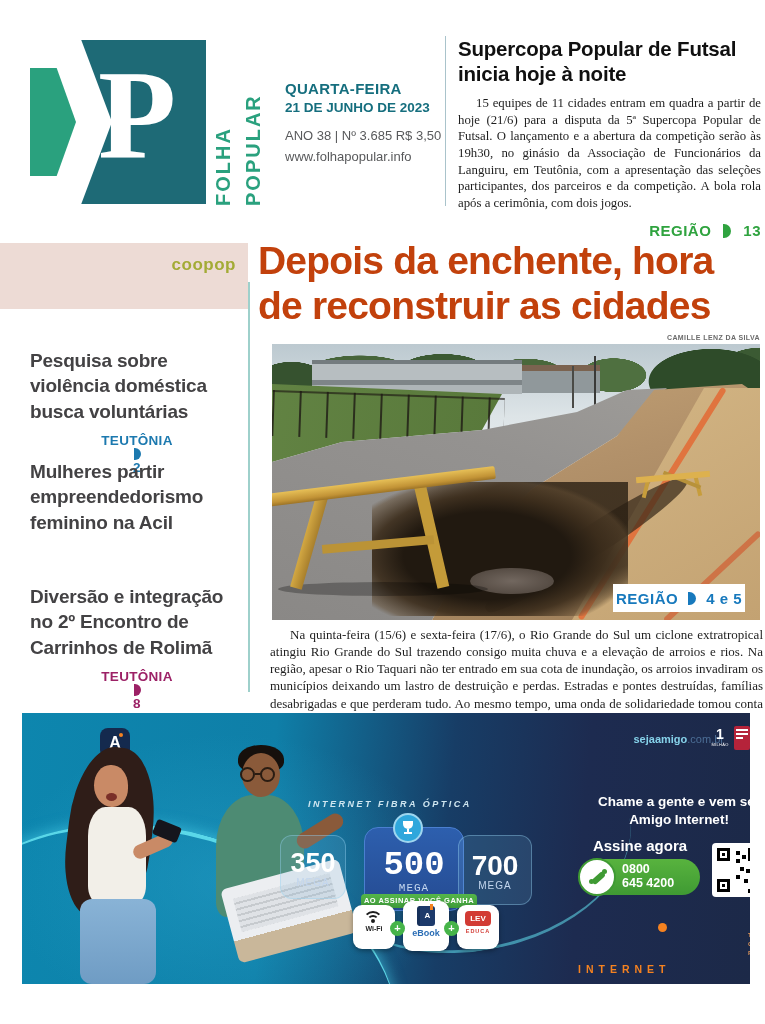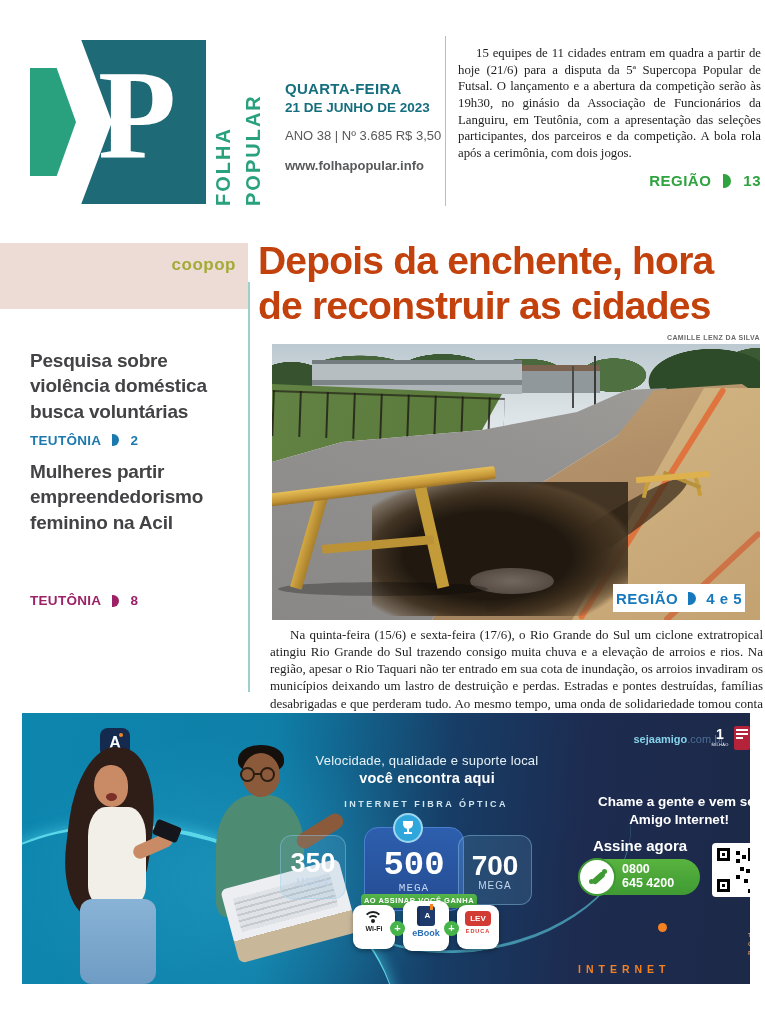--- a/index.html
+++ b/index.html
@@ -10,21 +10,21 @@
   .logo-wrap { left:30px; top:38px; width:240px; height:168px; }
   .logo-square { position:absolute; left:38px; top:2px; width:138px; height:164px; background:#1e6a76; }
   .logo-p { position:absolute; left:38px; top:2px; width:138px; height:164px; color:#fff; font-family:"Liberation Serif", serif; font-weight:bold; font-size:128px; text-align:center; line-height:150px; }
   .logo-white-chev { position:absolute; left:18px; top:2px; width:64px; height:164px; background:#fff; clip-path:polygon(0 0,52% 0,100% 50%,52% 100%,0 100%); }
   .logo-green-chev { position:absolute; left:0px; top:30px; width:46px; height:108px; background:#2aa17e; clip-path:polygon(0 0,58% 0,100% 50%,58% 100%,0 100%); }
   .logo-vertical { position:absolute; left:178px; top:0px; height:168px; width:30px; writing-mode:vertical-rl; transform:rotate(180deg); color:#2aa17e; font-weight:bold; font-size:20px; letter-spacing:2px; line-height:30px; }
   .date-block { left:285px; top:80px; width:160px; }
   .m-weekday { color:#156e7e; font-weight:bold; font-size:15px; letter-spacing:0.3px; }
   .m-date { color:#156e7e; font-weight:bold; font-size:13.5px; margin-top:3px; }
   .m-edition { color:#58595b; font-size:13px; margin-top:13px; }
-  .m-site { color:#58595b; font-size:13px; font-weight:bold; margin-top:15px; }
+  .m-site { color:#58595b; font-size:13px; font-weight:normal; margin-top:6px; }
   .masthead-divider { left:445px; top:36px; width:1px; height:170px; background:#a9c3cb; }
 
   
   .top-story { left:458px; top:36px; width:303px; }
   .ts-headline { font-size:20.5px; font-weight:bold; color:#101010; line-height:1.22; letter-spacing:-0.2px; }
   .ts-body { font-family:"Liberation Serif", serif; font-size:12.8px; color:#1d1d1d; text-align:justify; line-height:1.3; margin-top:9px; text-indent:18px; }
   .section-tag { display:flex; align-items:center; font-weight:bold; }
   .ts-tag { justify-content:flex-end; margin-top:11px; color:#2fa33f; font-size:15px; letter-spacing:0.5px; }
   .arrow-d { display:inline-block; width:8px; height:14px; border-radius:0 14px 14px 0; background:currentColor; margin:0 12px; }
 
@@ -32,21 +32,21 @@
   .coop-banner { left:0; top:243px; width:248px; height:66px; background:#eddbd5; text-align:right; padding:9px 12px 0 0; }
   .coop-slogan { font-family:"Liberation Serif", serif; font-weight:bold; font-size:21px; color:#24427c; letter-spacing:0.5px; }
   .coop-brand { font-weight:bold; font-size:17px; color:#a3ab36; letter-spacing:0.5px; margin-top:3px; }
 
   .left-divider { left:248px; top:282px; width:2px; height:410px; background:#9ed0cb; }
 
   
   .sb-item { left:30px; width:214px; }
   .sb-0 { top:348px; } .sb-1 { top:459px; } .sb-2 { top:584px; }
   .sb-title { font-size:19px; font-weight:bold; color:#434244; line-height:1.33; letter-spacing:-0.2px; }
-  .sb-tag { margin-top:9px; font-size:13.5px; letter-spacing:0.3px; }
+  .sb-tag { margin-top:9px; font-size:13.5px; letter-spacing:0.3px;flex-direction:column; }
   .sb-tag .arrow-d { width:7px; height:12px; margin:0 11px; }
   .tag-blue { color:#1c79af; } .tag-teal { color:#16707d; } .tag-magenta { color:#9c2166; }
 
   
   .main-headline { left:258px; top:238px; width:494px; font-size:39px; font-weight:bold; color:#c2410c; line-height:1.16; letter-spacing:-0.8px; }
   .photo-credit { left:270px; top:334px; width:490px; text-align:right; font-size:7px; font-weight:bold; color:#6b6b6b; letter-spacing:0.4px; }
   .main-body { left:270px; top:626px; width:493px; font-family:"Liberation Serif", serif; font-size:13px; color:#1d1d1d; text-align:justify; line-height:1.32; text-indent:20px; }
 
   
   .photo { left:272px; top:344px; width:488px; height:276px; overflow:hidden;
@@ -148,21 +148,21 @@
   .m-bridge { left:83px; top:22px; width:6px; height:2px; background:#2a1c12; }
   .m-shirt { left:44px; top:44px; width:88px; height:122px; background:#4d8b73; border-radius:42% 42% 12% 12%; }
   .m-arm { left:122px; top:72px; width:52px; height:16px; background:#8a5a3a; border-radius:8px; transform:rotate(-32deg); }
   .m-laptop { left:56px; top:122px; width:122px; height:76px; border-radius:6px; transform:rotate(-15deg);
     background:linear-gradient(#eceef1 0 72%, #cdb astratto); background:linear-gradient(#eceef1 0 70%, #c9b79a 70% 100%); }
   .m-laptop i { position:absolute; left:10px; top:12px; width:100px; height:34px;
     background:repeating-linear-gradient(#dfe2e6 0 4px, #c6cace 4px 6px); }
 
   .ad-tagline { left:276px; top:40px; width:258px; text-align:center; color:#e6f2f7; font-size:13px; letter-spacing:0.2px; }
   .ad-tagline b { display:block; color:#fff; font-size:14.5px; margin-top:2px; }
-  .ad-fibra { left:286px; top:86px; width:200px; text-align:right; color:#cfe6f0; font-size:9px; font-weight:bold; letter-spacing:2.5px; }
+  .ad-fibra { left:286px; top:86px; width:200px; text-align:left; color:#cfe6f0; font-size:9px; font-weight:bold; letter-spacing:2.5px;font-style:italic; }
   .plan { border-radius:12px; color:#fff; text-align:center; }
   .plan .speed { font-weight:bold; }
   .plan .unit { font-size:10px; color:#c3d6ee; letter-spacing:1px; margin-top:-2px; }
   .plan-ghost { background:rgba(120,180,220,.16); border:1px solid rgba(150,210,240,.4); }
   .plan-350 { left:258px; top:122px; width:66px; height:64px; padding-top:12px; }
   .plan-350 .speed { font-size:27px; }
   .plan-500 { left:342px; top:114px; width:100px; height:84px; border-radius:14px; padding-top:18px;
     background:linear-gradient(#2d5fae, #254b92); border:1px solid #4a7fd0;font-family:Liberation Mono, monospace; }
   .plan-500 .speed { font-size:34px; }
   .plan-500 .unit { font-size:11px; }
@@ -236,20 +236,21 @@
 </div>
 <div class="abs date-block">
   <div class="m-weekday">QUARTA-FEIRA</div>
   <div class="m-date">21 DE JUNHO DE 2023</div>
   <div class="m-edition">ANO 38 | Nº 3.685 R$ 3,50</div>
   <div class="m-site">www.folhapopular.info</div>
 </div>
 <div class="abs masthead-divider"></div>
 
 <div class="abs top-story">
+  <div class="ts-headline">Supercopa Popular de Futsal inicia hoje à noite</div>
   <div class="ts-body">15 equipes de 11 cidades entram em quadra a partir de hoje (21/6) para a disputa da 5ª Supercopa Popular de Futsal. O lançamento e a abertura da competição serão às 19h30, no ginásio da Associação de Funcionários da Languiru, em Teutônia, com a apresentação das seleções participantes, dos parceiros e da competição. A bola rola após a cerimônia, com dois jogos.</div>
   <div class="section-tag ts-tag">
     <span>REGIÃO</span>
     <span class="arrow-d"></span>
     <span>13</span>
   </div>
 </div>
 
 <div class="abs coop-banner">
   <div class="coop-brand">coopop</div>
@@ -261,20 +262,21 @@
   <div class="section-tag sb-tag tag-blue">
     <span>TEUTÔNIA</span>
     <span class="arrow-d"></span>
     <span>2</span>
   </div>
 </div>
 <div class="abs sb-item sb-1">
   <div class="sb-title">Mulheres partir empreendedorismo feminino na Acil</div>
 </div>
 <div class="abs sb-item sb-2">
+  <div class="sb-title">Diversão e integração no 2º Encontro de Carrinhos de Rolimã</div>
   <div class="section-tag sb-tag tag-magenta">
     <span>TEUTÔNIA</span>
     <span class="arrow-d"></span>
     <span>8</span>
   </div>
 </div>
 
 <div class="abs main-headline">Depois da enchente, hora de reconstruir as cidades</div>
 <div class="abs photo-credit">CAMILLE LENZ DA SILVA</div>
 
@@ -336,23 +338,20 @@
       <div class="m-head"></div>
     <div class="m-glass1"></div>
       <div class="m-glass2"></div>
       <div class="m-bridge"></div>
     <div class="m-arm"></div>
     <div class="m-laptop">
         <i></i>
       </div>
   </div>
 
-  <div class="ad-tagline">
-    <span>Velocidade, qualidade e suporte local</span><b>você encontra aqui</b>
-  </div>
   <div class="ad-fibra">INTERNET FIBRA ÓPTICA</div>
 
   <div class="plan plan-ghost plan-350">
     <div class="speed">350</div>
     <div class="unit">MEGA</div>
   </div>
   <div class="trophy">
     <div class="t-cup"></div>
       <div class="t-stem"></div>
       <div class="t-base"></div>

